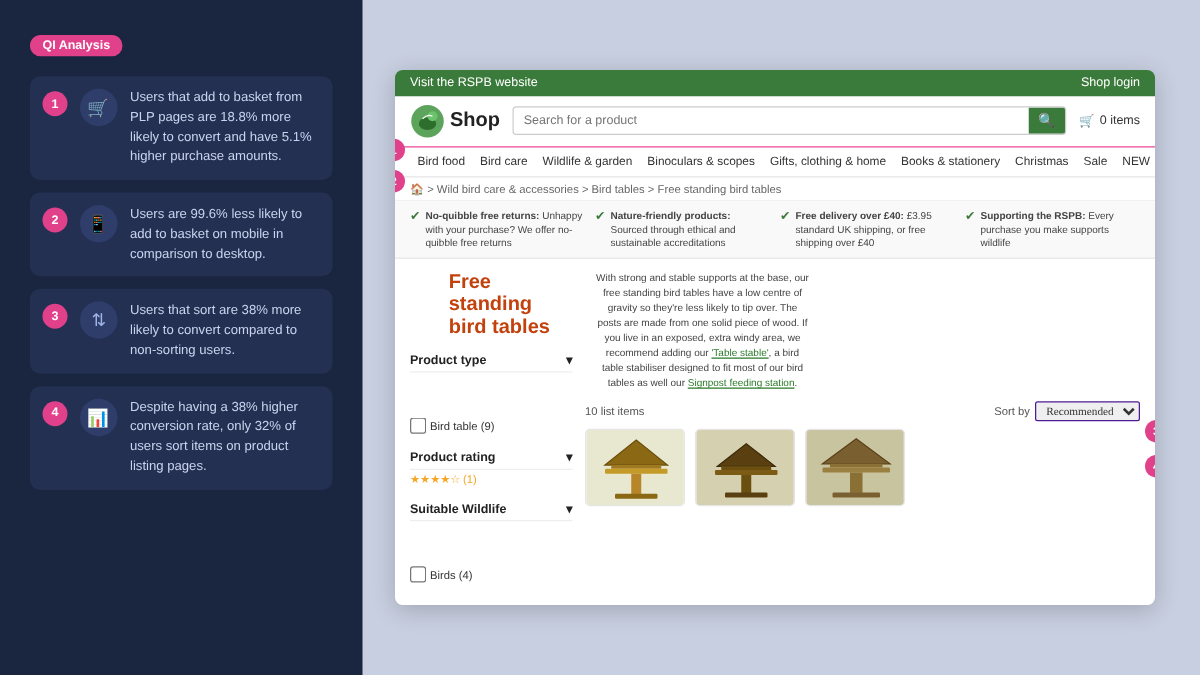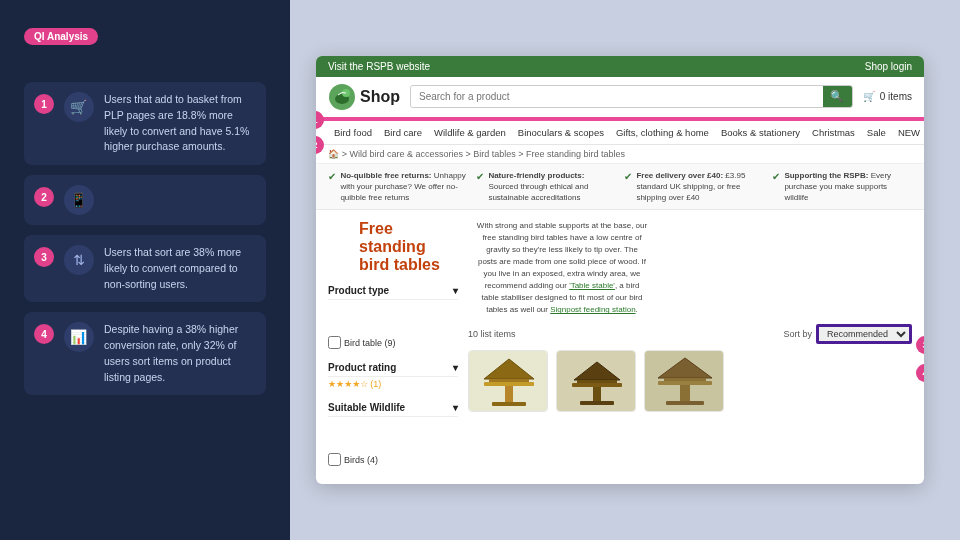--- a/index.html
+++ b/index.html
@@ -13,21 +13,21 @@
     }
 
     
     .left-panel {
       width: 290px;
       min-width: 290px;
       background: #1a2540;
       padding: 28px 24px;
       display: flex;
       flex-direction: column;
-      gap: 33px;
+      gap: 12px;
     }
 
     .tag-badge {
       display: inline-block;
       background: #e0418a;
       color: #fff;
       font-size: 10px;
       font-weight: bold;
       padding: 3px 10px;
       border-radius: 20px;
@@ -119,21 +119,21 @@
       font-size: 10px;
       color: #fff;
     }
 
     
     .shop-header {
       display: flex;
       align-items: center;
       padding: 6px 12px;
       gap: 10px;
-      border-bottom: 4px solid #ec4899;
+      border-bottom: 1px solid #ec4899;
     }
 
     .shop-logo {
       display: flex;
       align-items: center;
       gap: 4px;
       font-weight: bold;
       font-size: 16px;
       color: #222;
     }
@@ -301,25 +301,26 @@
 
     .sort-area {
       display: flex;
       align-items: center;
       gap: 4px;
       font-size: 9px;
       color: #555;
     }
 
     .sort-select {
-      border: 3px solid #4c1d95;
+      border: 1px solid #4c1d95;
       border-radius: 2px;
       padding: 1px 4px;
       font-size: 9px;
       color: #333;
+      font-family: Liberation Serif, serif;
     }
 
     .product-grid {
       display: flex;
       gap: 8px;
     }
 
     .product-card {
       width: 80px;
       border: 1px solid #e5e5e5;
@@ -378,20 +379,21 @@
   <div class="tag-badge">QI Analysis</div>
   <div class="insight-list">
     <div class="insight-item">
       <div class="insight-number">1</div>
       <div class="insight-icon">🛒</div>
       <div class="insight-text">Users that add to basket from PLP pages are 18.8% more likely to convert and have 5.1% higher purchase amounts.</div>
     </div>
     <div class="insight-item">
       <div class="insight-number">2</div>
       <div class="insight-icon">📱</div>
+      <div class="insight-text">Users are 99.6% less likely to add to basket on mobile in comparison to desktop.</div>
     </div>
     <div class="insight-item">
       <div class="insight-number">3</div>
       <div class="insight-icon">⇅</div>
       <div class="insight-text">Users that sort are 38% more likely to convert compared to non-sorting users.</div>
     </div>
     <div class="insight-item">
       <div class="insight-number">4</div>
       <div class="insight-icon">📊</div>
       <div class="insight-text">Despite having a 38% higher conversion rate, only 32% of users sort items on product listing pages.</div>

